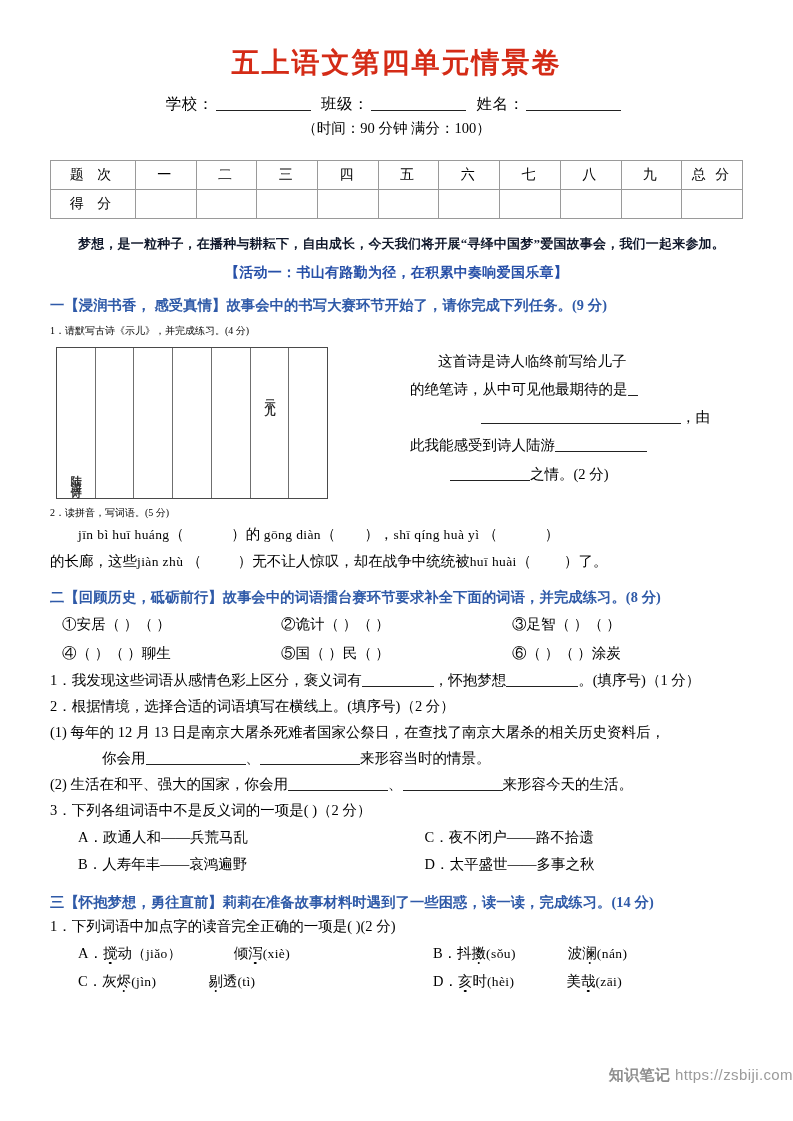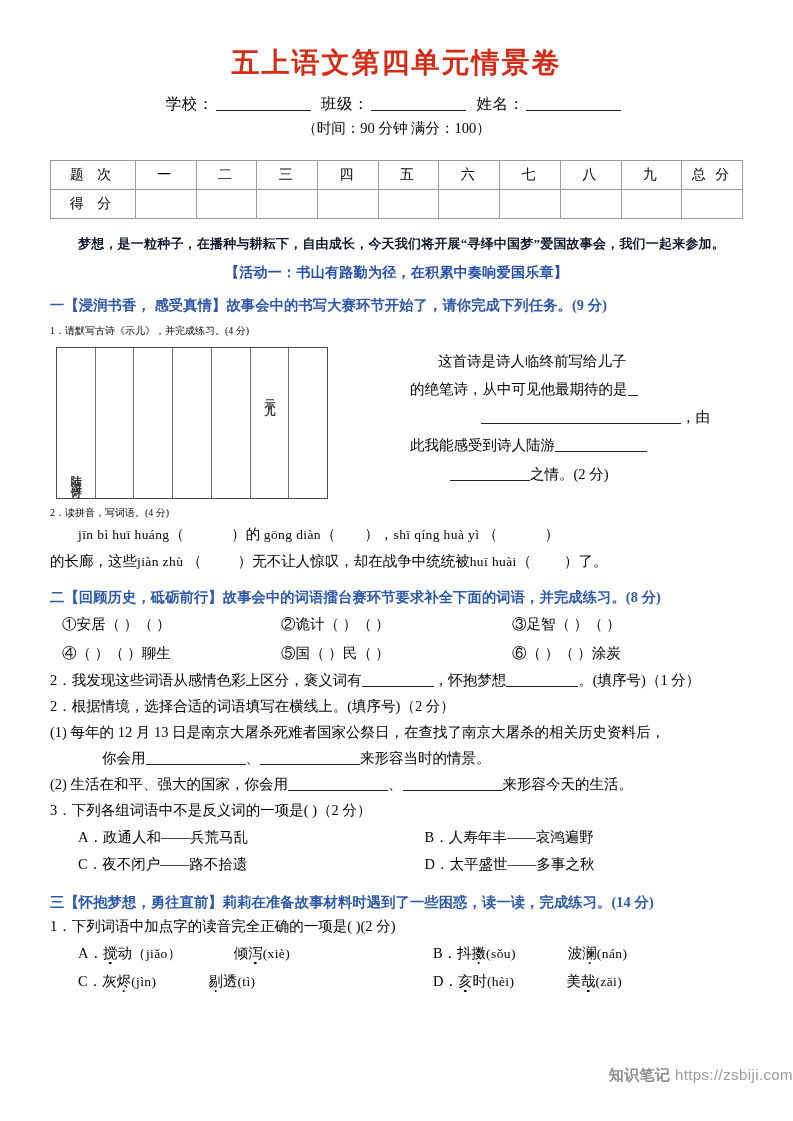--- a/index.html
+++ b/index.html
@@ -272,54 +272,54 @@
 
     <div class="poemtext">
       <div class="l1"><span>这首诗是诗人临终前写给儿子</span></div>
       <div><span>的绝笔诗，从中可见他最期待的是</span><span class="ul" style="width:10px"></span></div>
       <div class="l3"><span class="ul" style="width:200px"></span><span>，由</span></div>
       <div><span>此我能感受到诗人陆游</span><span class="ul" style="width:92px"></span></div>
       <div class="l4"><span class="ul" style="width:80px"></span><span>之情。(2 分)</span></div>
     </div>
   </div>
 
-  <div class="q">2．读拼音，写词语。(4 分)</div>
+  <div class="q">2．读拼音，写词语。(5 分)</div>
   <div class="sub" style="text-indent:28px">
     <span class="py">jīn bì huī huáng</span><span class="paren-lg">（&nbsp;&nbsp;&nbsp;&nbsp;&nbsp;&nbsp;&nbsp;&nbsp;&nbsp;&nbsp;&nbsp;&nbsp;&nbsp;）</span><span>的</span> <span class="py">gōng diàn</span><span class="paren-lg">（&nbsp;&nbsp;&nbsp;&nbsp;&nbsp;&nbsp;&nbsp;&nbsp;）</span><span>，</span><span class="py">shī qíng huà yì</span> <span class="paren-lg">（&nbsp;&nbsp;&nbsp;&nbsp;&nbsp;&nbsp;&nbsp;&nbsp;&nbsp;&nbsp;&nbsp;&nbsp;&nbsp;）</span>
   </div>
   <div class="sub">
     <span>的长廊，这些</span><span class="py">jiàn zhù</span> <span class="paren-lg">（&nbsp;&nbsp;&nbsp;&nbsp;&nbsp;&nbsp;&nbsp;&nbsp;&nbsp;&nbsp;）</span><span>无不让人惊叹，却在战争中统统被</span><span class="py">huī huài</span><span class="paren-lg">（&nbsp;&nbsp;&nbsp;&nbsp;&nbsp;&nbsp;&nbsp;&nbsp;&nbsp;）</span><span>了。</span>
   </div>
 
   <div class="sec">二【回顾历史，砥砺前行】故事会中的词语擂台赛环节要求补全下面的词语，并完成练习。(8 分)</div>
   <div class="wordgrid">
     <div class="c1">①安居（      ）（      ）</div>
     <div>②诡计（      ）（      ）</div>
     <div>③足智（      ）（      ）</div>
     <div class="c1">④（      ）（      ）聊生</div>
     <div>⑤国（      ）民（      ）</div>
     <div>⑥（      ）（      ）涂炭</div>
   </div>
 
   <div class="sub">
-    <span>2．我发现这些词语从感情色彩上区分，褒义词有</span><span class="ul" style="width:72px"></span><span>，怀抱梦想</span><span class="ul" style="width:72px"></span><span>。(填序号)（1 分）</span>
+    <span>1．我发现这些词语从感情色彩上区分，褒义词有</span><span class="ul" style="width:72px"></span><span>，怀抱梦想</span><span class="ul" style="width:72px"></span><span>。(填序号)（1 分）</span>
   </div>
   <div class="sub">2．根据情境，选择合适的词语填写在横线上。(填序号)（2 分）</div>
   <div class="sub">(1) 每年的 12 月 13 日是南京大屠杀死难者国家公祭日，在查找了南京大屠杀的相关历史资料后，</div>
   <div class="sub" style="padding-left:52px">
     <span>你会用</span><span class="ul" style="width:100px"></span><span>、</span><span class="ul" style="width:100px"></span><span>来形容当时的情景。</span>
   </div>
   <div class="sub">
     <span>(2) 生活在和平、强大的国家，你会用</span><span class="ul" style="width:100px"></span><span>、</span><span class="ul" style="width:100px"></span><span>来形容今天的生活。</span>
   </div>
   <div class="sub">3．下列各组词语中不是反义词的一项是(        )（2 分）</div>
   <div class="choices">
     <div>A．政通人和——兵荒马乱</div>
+    <div>C．夜不闭户——路不拾遗</div>
     <div>B．人寿年丰——哀鸿遍野</div>
-    <div>C．夜不闭户——路不拾遗</div>
     <div>D．太平盛世——多事之秋</div>
   </div>
 
   <div class="sec">三【怀抱梦想，勇往直前】莉莉在准备故事材料时遇到了一些困惑，读一读，完成练习。(14 分)</div>
   <div class="sub">1．下列词语中加点字的读音完全正确的一项是(        )(2 分)</div>
 
   <div class="choices4">
     <div class="ch-cell">
       <span><span>A．</span><span class="dot">搅</span><span>动</span><span class="py">（jiǎo）</span></span>
       <span><span>倾</span><span class="dot">泻</span><span class="py">(xiè)</span></span>

